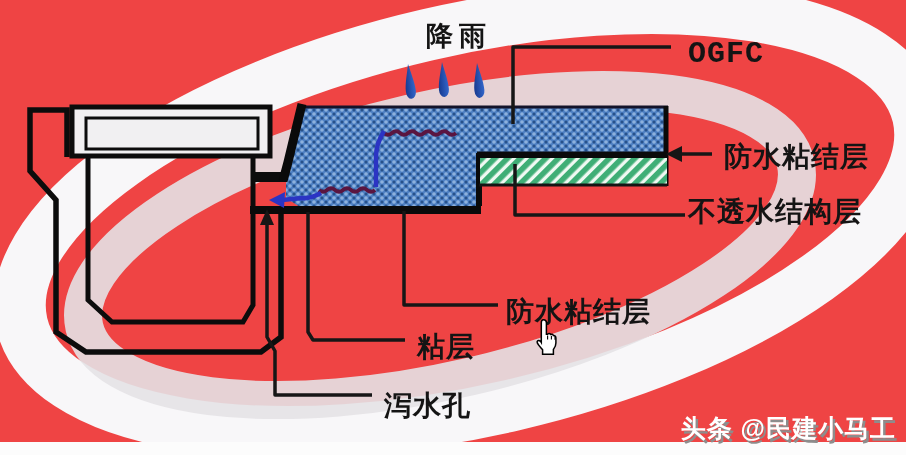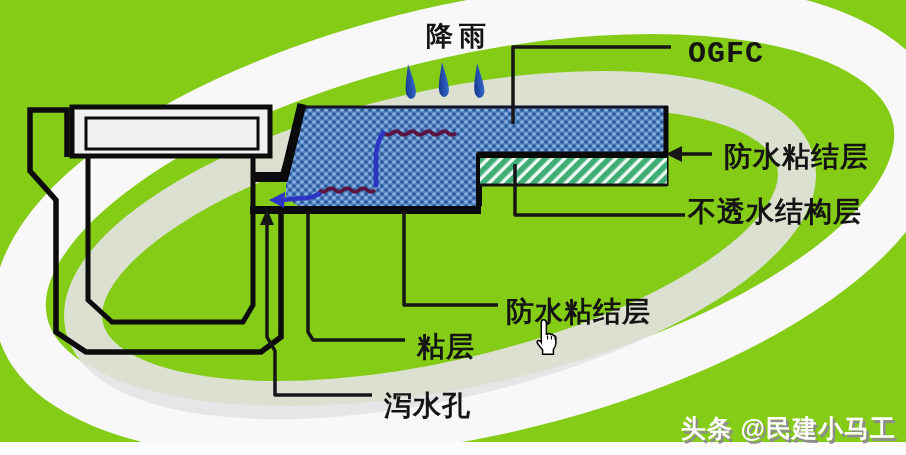--- a/index.html
+++ b/index.html
@@ -1,20 +1,20 @@
 <!DOCTYPE html>
 <html><head>
 <meta charset="utf-8">
 <style>
   html,body{margin:0;padding:0;background:#ffffff;}
   .stage{
     position:relative;
     width:906px;height:455px;
     overflow:hidden;
-    background:#84cc16;
+    background:#ef4444;
     font-family:"Liberation Sans","DejaVu Sans",sans-serif;
   }
   .stage svg{position:absolute;left:0;top:0;}
   .lbl{
     fill:#141414;
     font-family:"Liberation Sans","DejaVu Sans",sans-serif;
     font-weight:bold;
   }
   .lbl-cn{font-size:28px;letter-spacing:1px;}
   .lbl-rain{font-size:27px;letter-spacing:6px;}

